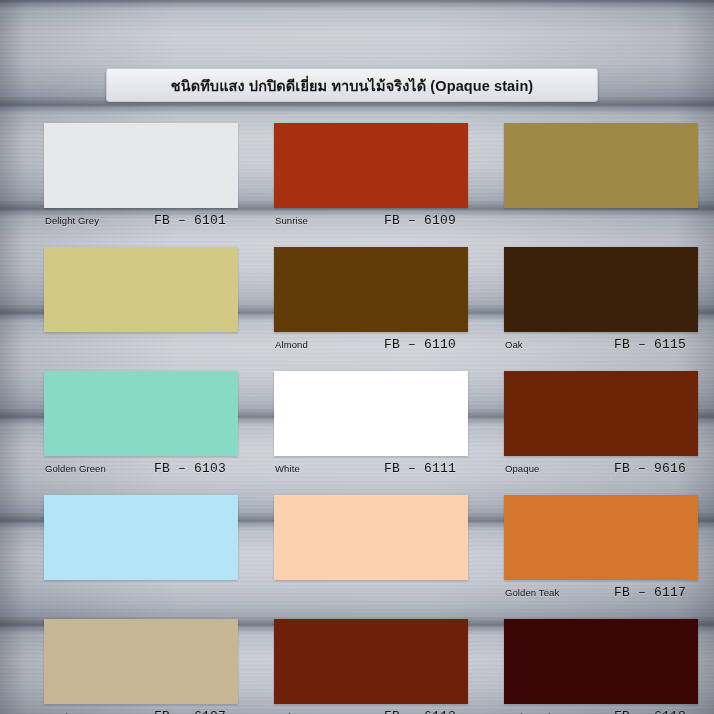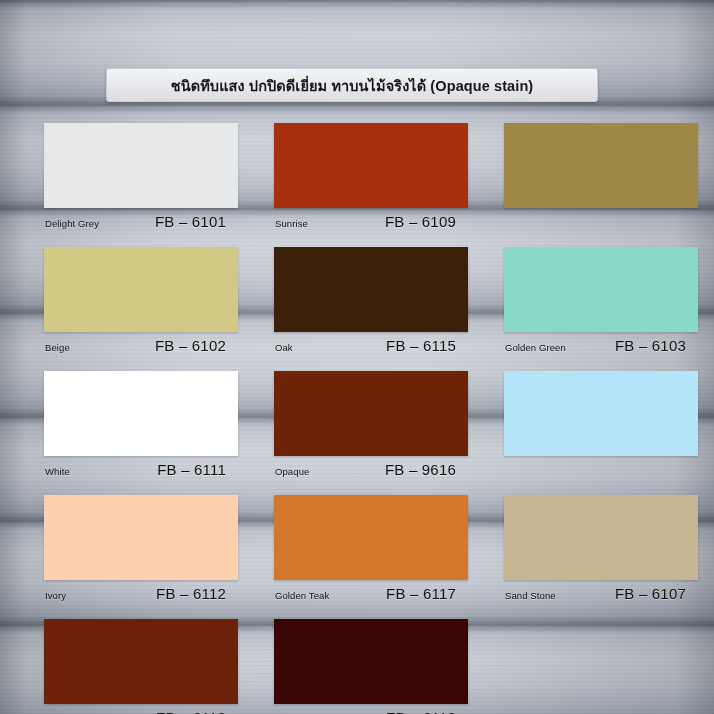--- a/index.html
+++ b/index.html
@@ -132,25 +132,26 @@
   .cell-name {
     font-size: 9.5px;
     color: #101010;
     font-weight: normal;
     letter-spacing: 0.1px;
     white-space: nowrap;
     text-shadow: 0 1px 0 rgba(255,255,255,0.38);
   }
 
   .cell-code {
-    font-size: 15px;
+    font-size: 13px;
     color: #101010;
     letter-spacing: 0.2px;
     white-space: nowrap;
     text-shadow: 0 1px 0 rgba(255,255,255,0.38);
+    font-family: Liberation Mono, monospace;
   }
 </style>
 </head>
 <body>
 
 <div id="page">
 
   <div class="siding"></div>
   <div class="siding-shade"></div>
   <div class="siding-vign"></div>
@@ -172,23 +173,26 @@
         <div class="cell-meta">
           <span class="cell-name">Sunrise</span>
           <span class="cell-code">FB – 6109</span>
         </div>
       </div>
       <div class="cell">
         <div class="chip" style="background: rgb(157, 137, 69);"></div>
       </div>
       <div class="cell">
         <div class="chip" style="background: rgb(210, 201, 135);"></div>
-        <div class="cell-meta">
-          <span class="cell-name">Beige</span>
-          <span class="cell-code">FB – 6102</span>
+      </div>
+      <div class="cell">
+        <div class="chip" style="background: rgb(97, 59, 8);"></div>
+        <div class="cell-meta">
+          <span class="cell-name">Almond</span>
+          <span class="cell-code">FB – 6110</span>
         </div>
       </div>
       <div class="cell">
         <div class="chip" style="background: rgb(59, 33, 9);"></div>
         <div class="cell-meta">
           <span class="cell-name">Oak</span>
           <span class="cell-code">FB – 6115</span>
         </div>
       </div>
       <div class="cell">
@@ -210,24 +214,20 @@
         <div class="cell-meta">
           <span class="cell-name">Opaque</span>
           <span class="cell-code">FB – 9616</span>
         </div>
       </div>
       <div class="cell">
         <div class="chip" style="background: rgb(180, 228, 248);"></div>
       </div>
       <div class="cell">
         <div class="chip" style="background: rgb(253, 209, 173);"></div>
-        <div class="cell-meta">
-          <span class="cell-name">Ivory</span>
-          <span class="cell-code">FB – 6112</span>
-        </div>
       </div>
       <div class="cell">
         <div class="chip" style="background: rgb(210, 119, 43);"></div>
         <div class="cell-meta">
           <span class="cell-name">Golden Teak</span>
           <span class="cell-code">FB – 6117</span>
         </div>
       </div>
       <div class="cell">
         <div class="chip" style="background: rgb(198, 182, 148);"></div>

